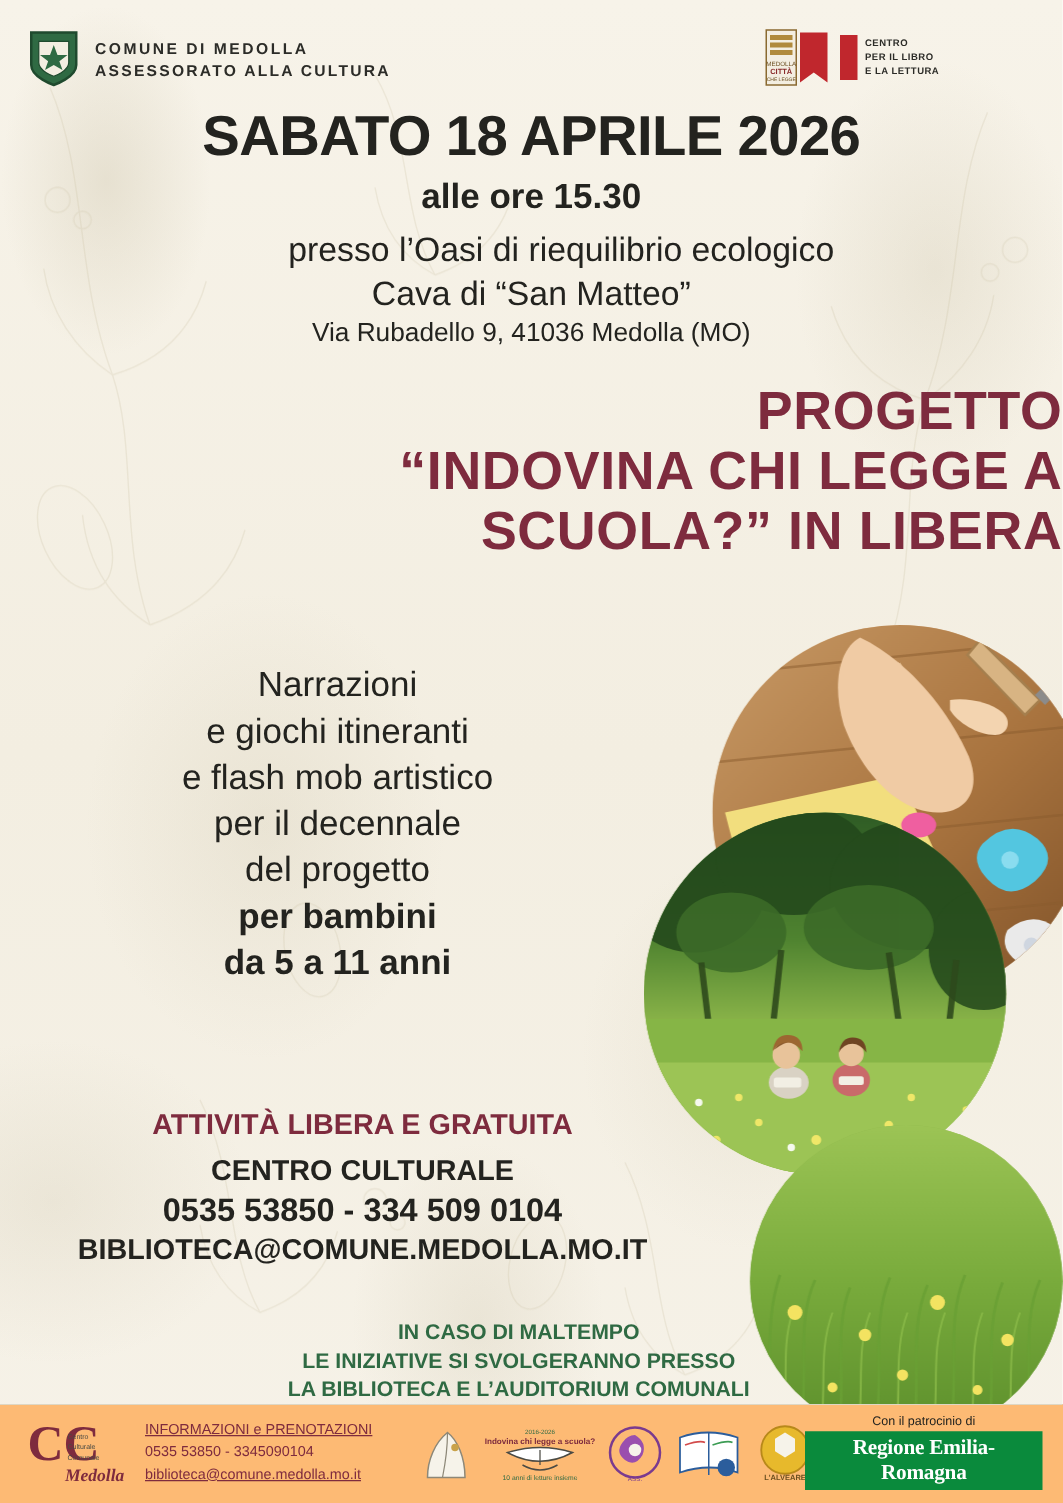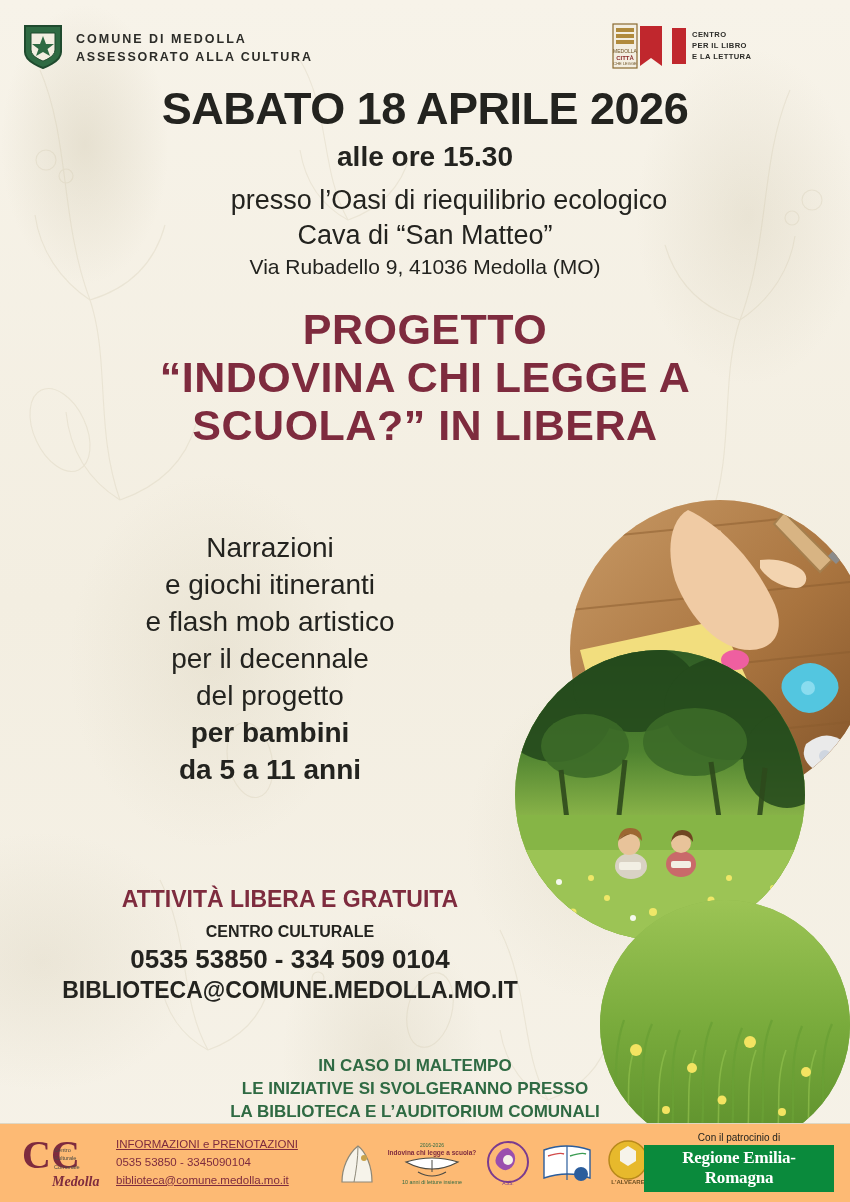--- a/index.html
+++ b/index.html
@@ -138,21 +138,21 @@
     margin-top: 4px;
     font-weight: normal;
   }
 
   
   .title-block {
     position: absolute;
     top: 305px;
     left: 0;
     width: 850px;
-    text-align: center;
+    text-align: right;
     color: #7e2b3e;
     font-weight: bold;
     letter-spacing: 0.5px;
   }
   .title-l1 { font-size: 43px; line-height: 1.12; }
   .title-l2 { font-size: 43px; line-height: 1.12; }
   .title-l3 { font-size: 43px; line-height: 1.12; }
 
   
   .desc-block {
@@ -211,21 +211,21 @@
     font-size: 23px;
     color: #7e2b3e;
     line-height: 1.28;
   }
   .info-2 {
     font-size: 23px;
     color: #7e2b3e;
     line-height: 1.28;
   }
   .info-3 {
-    font-size: 16px;
+    font-size: 23px;
     color: #23231f;
     margin-top: 8px;
     line-height: 1.28;
   }
   .info-4 {
     font-size: 26px;
     color: #23231f;
     line-height: 1.28;
   }
   .info-5 {

